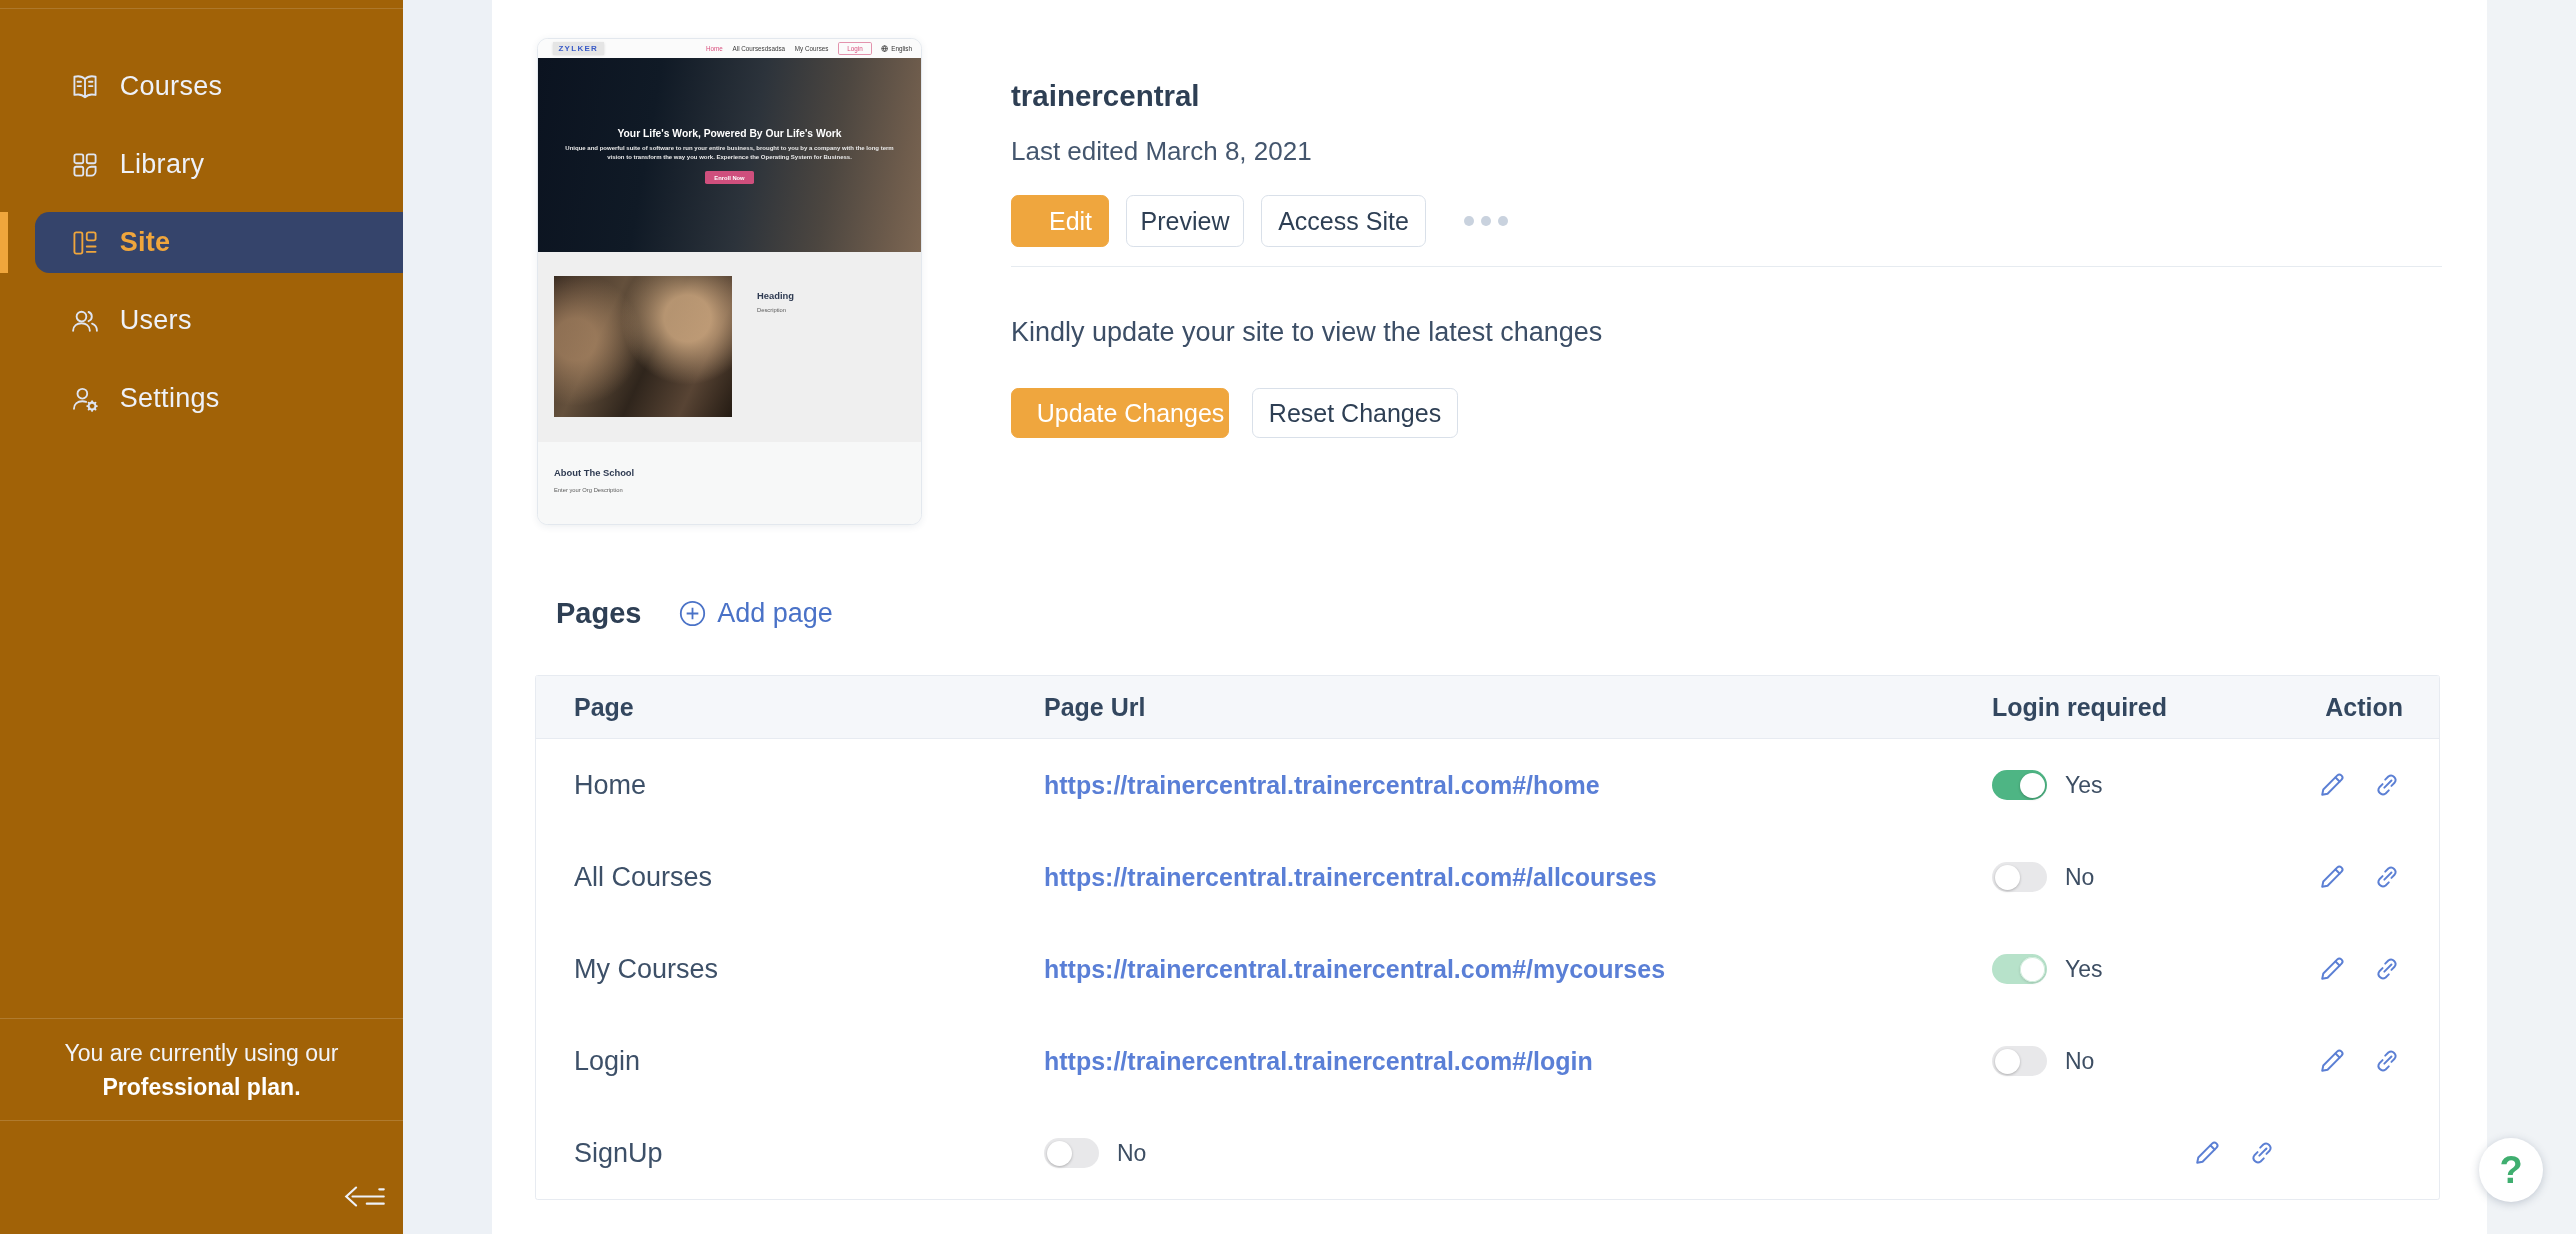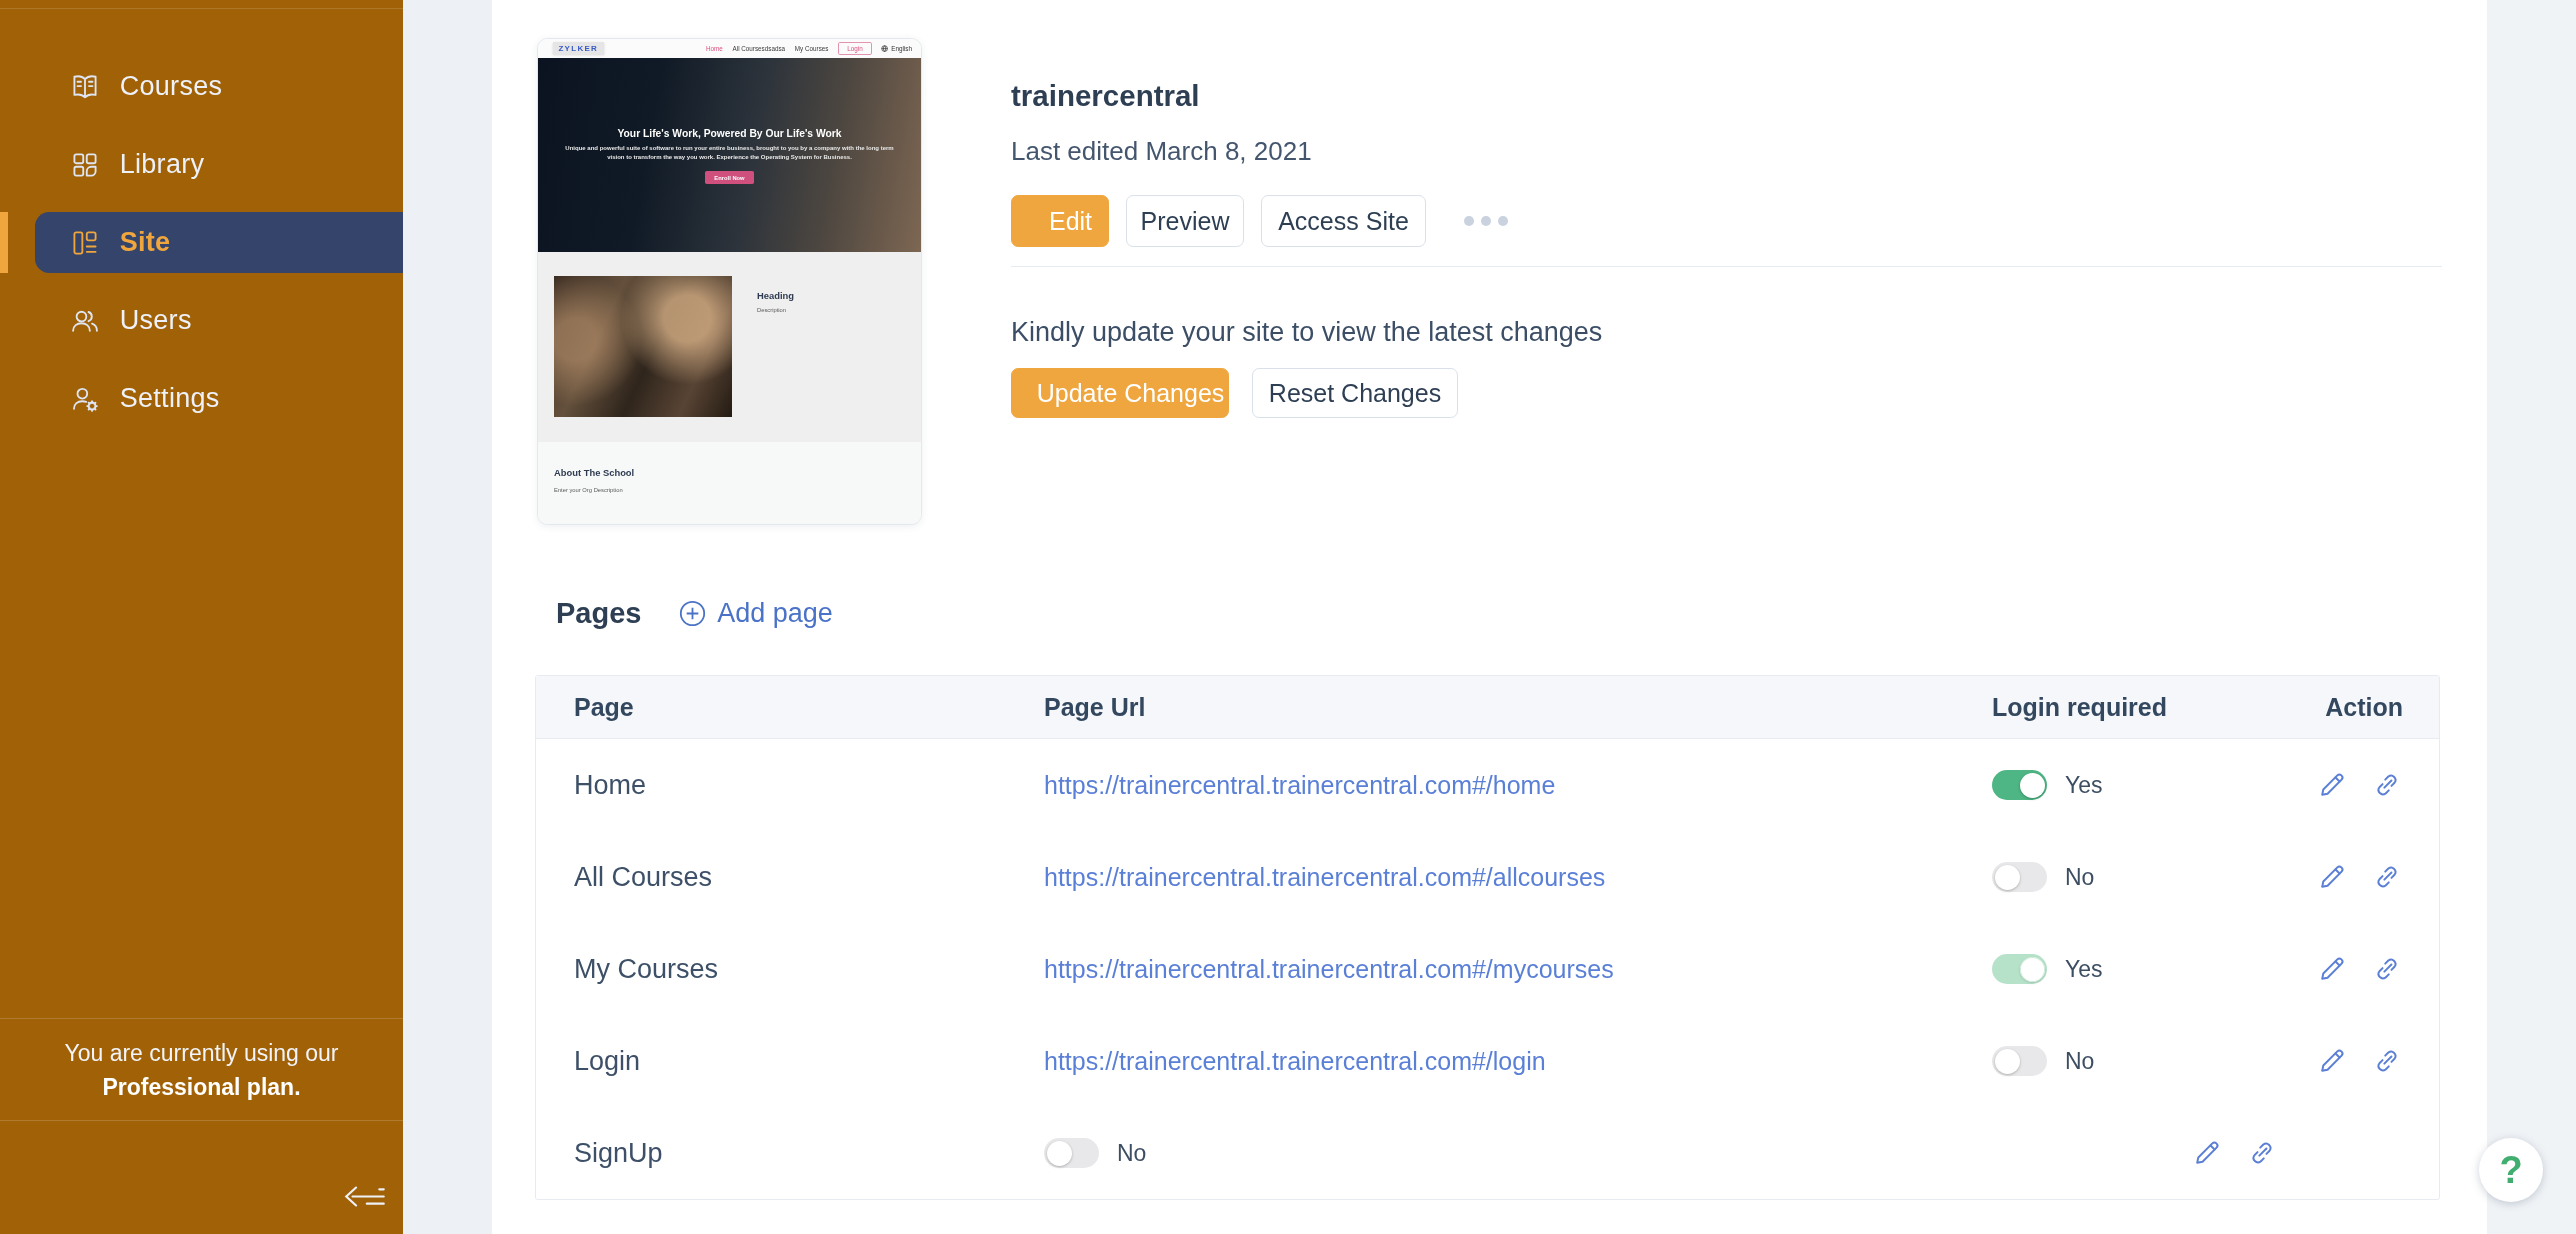--- a/index.html
+++ b/index.html
@@ -73,41 +73,41 @@
          justify-content:center; cursor:pointer; }
   .btn-orange { background:#efa63e; color:#ffffff; border:0.9px solid #efa63e;padding-left:21px; }
   .btn-ghost { background:#ffffff; color:#2e3f54; border:0.9px solid #d9e0e9; }
   .btn-edit { width:98px; }
   .btn-preview { width:118px; margin-left:17px; }
   .btn-access { width:165px; margin-left:17px; }
   .more-dots { margin-left:38px; display:flex; gap:7.2px; cursor:pointer; }
   .more-dots i { width:9.8px; height:9.8px; border-radius:50%; background:#c9d2de; }
   .divider { position:absolute; left:1011px; top:266px; width:1431px; height:0.9px; background:#e6ebf0; }
   .notice { position:absolute; left:1011px; top:317px; font-size:27px; color:#3c4e66; }
-  .update-row { position:absolute; left:1011px; top:368px; height:50px; display:flex; }
+  .update-row { position:absolute; left:1011px; top:388px; height:50px; display:flex; }
   .btn-update { width:218px; height:50px; }
   .btn-reset { width:206px; height:50px; margin-left:23px; }
 
   
   .pages-head { position:absolute; left:556px; top:597px; display:flex; align-items:center; }
   .pages-title { font-size:29px; font-weight:bold; color:#2e3f54; }
   .addpage { display:flex; align-items:center; margin-left:38px; cursor:pointer; }
   .addpage svg { width:27px; height:27px; stroke:#4a72c7; fill:none; stroke-width:2; }
   .addpage .ap-label { margin-left:10.7px; font-size:27px; color:#4a72c7; }
 
   .pages-table { position:absolute; left:535px; top:675px; width:1905px; background:#ffffff;
                  border:0.9px solid #e7ebf1; border-radius:2.7px; }
   .tbl-grid { display:grid; grid-template-columns:470px 948px 286px 1fr; align-items:center;
               padding-left:38px; padding-right:36px; }
   .tbl-header { height:63px; background:#f5f7fa; border-bottom:0.9px solid #e7ebf1; }
   .th { font-size:25px; font-weight:bold; color:#33475f; }
   .th-action { text-align:right; }
   .tbl-row { height:92px; }
   .td-page { font-size:27px; color:#3d5068; }
-  .td-url { font-size:25px; color:#5a7fd6; cursor:pointer; }
+  .td-url { font-size:25px; color:#5a7fd6; cursor:pointer;font-weight:bold; }
   .td-login { display:flex; align-items:center; }
   .toggle { position:relative; width:55px; height:30px; border-radius:15px; cursor:pointer; }
   .toggle .knob { position:absolute; top:2.7px; width:25px; height:25px; border-radius:50%;
                   background:#ffffff; box-shadow:0 0.9px 2.7px rgba(0,0,0,.25); }
   .toggle.on { background:#4eb584; } .toggle.on .knob { left:28px; }
   .toggle.on-pale { background:#b7e2ca; } .toggle.on-pale .knob { left:28px; box-shadow:0 0 0 0.9px #cdebd9 inset,0 0.9px 2.7px rgba(0,0,0,.15); }
   .toggle.off { background:#e8e8ea; } .toggle.off .knob { left:2.7px; }
   .login-label { margin-left:18px; font-size:23px; color:#3d4e63; }
   .td-actions { display:flex; justify-content:flex-end; gap:23px; }
   .act-icon { width:32px; height:32px; cursor:pointer; }

